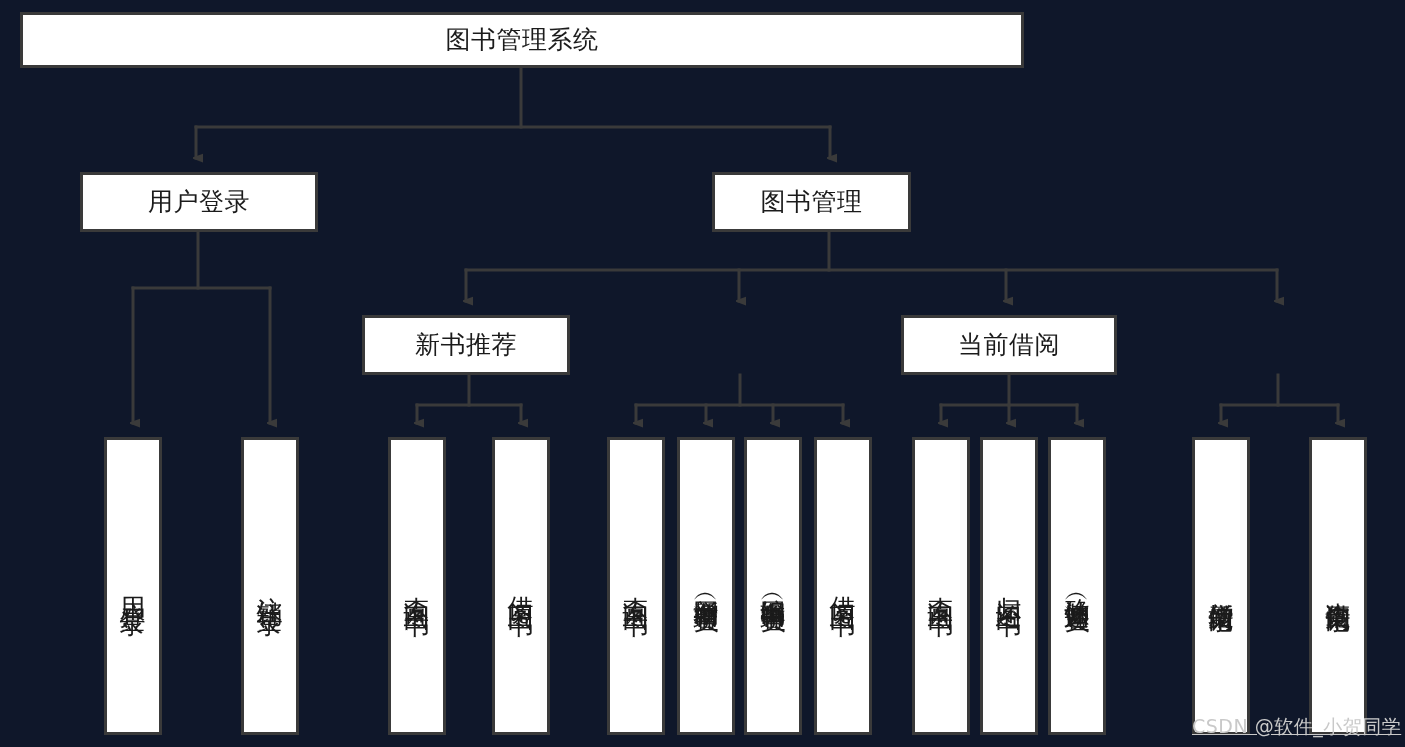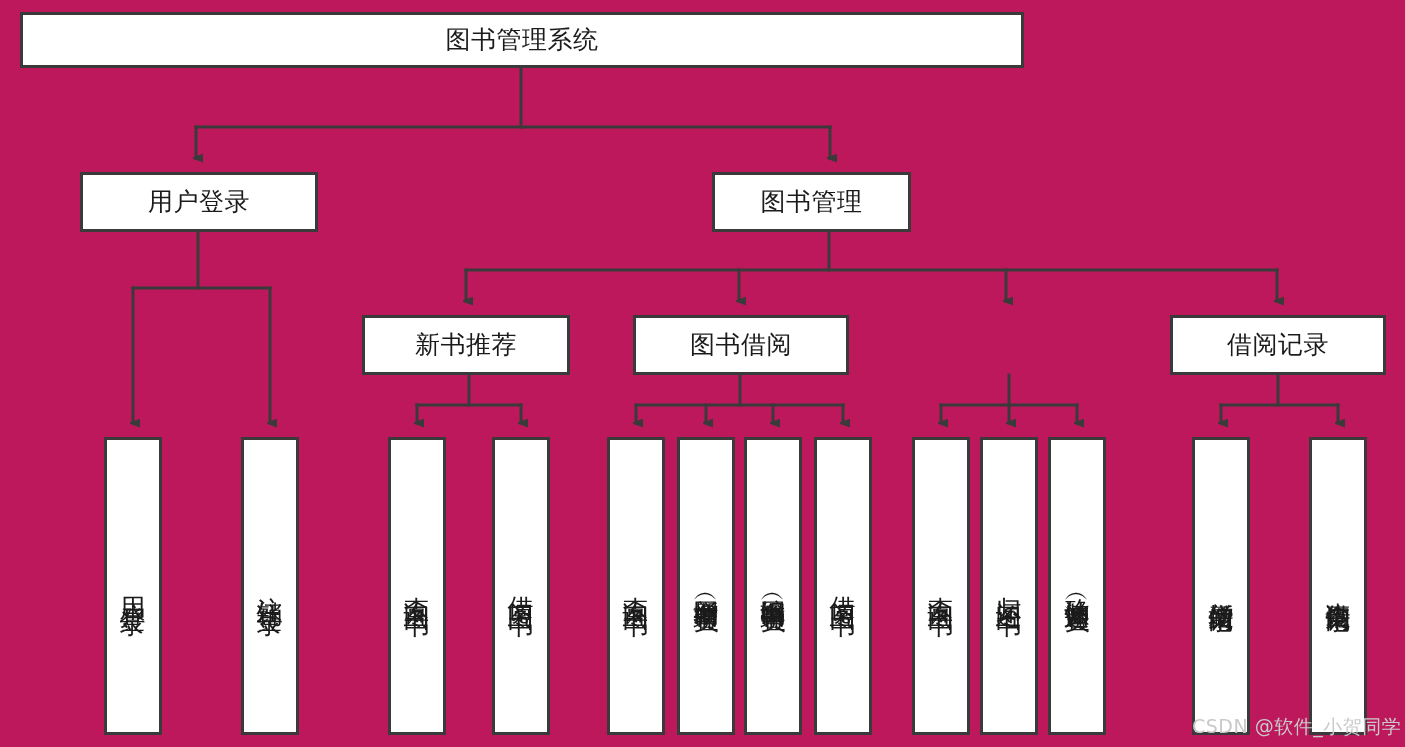--- a/index.html
+++ b/index.html
@@ -8,21 +8,21 @@
     padding: 0;
     background: #ffffff;
   }
   body {
     font-family: "DejaVu Sans", "Liberation Sans", sans-serif;
   }
   #canvas {
     position: relative;
     width: 1405px;
     height: 747px;
-    background: #be185d;
+    background: #0f172a;
     overflow: hidden;
   }
   svg.edges {
     position: absolute;
     left: 0;
     top: 0;
     width: 1405px;
     height: 747px;
     pointer-events: none;
   }
@@ -142,28 +142,25 @@
   </div>
 
   <div class="node horiz" style="left:712px; top:172px; width:199px; height:60px;">
     <span class="lbl">图书管理</span>
   </div>
 
   <div class="node horiz" style="left:362px; top:315px; width:208px; height:60px;">
     <span class="lbl">新书推荐</span>
   </div>
 
-  <div class="node horiz" style="left:633px; top:315px; width:216px; height:60px;">
-    <span class="lbl">图书借阅</span>
-  </div>
-
-
-  <div class="node horiz" style="left:1170px; top:315px; width:216px; height:60px;">
-    <span class="lbl">借阅记录</span>
-  </div>
+
+  <div class="node horiz" style="left:901px; top:315px; width:216px; height:60px;">
+    <span class="lbl">当前借阅</span>
+  </div>
+
 
   <div class="node vert" style="left:104px; top:437px; width:58px; height:298px;">
     <span class="lbl">用户登录</span>
   </div>
 
   <div class="node vert" style="left:241px; top:437px; width:58px; height:298px;">
     <span class="lbl">注销登录</span>
   </div>
 
   <div class="node vert" style="left:388px; top:437px; width:58px; height:298px;">
@@ -203,15 +200,15 @@
   </div>
 
   <div class="node vert tight" style="left:1192px; top:437px; width:58px; height:298px;">
     <span class="lbl">新增借阅记录</span>
   </div>
 
   <div class="node vert tight" style="left:1309px; top:437px; width:58px; height:298px;">
     <span class="lbl">查询借阅记录</span>
   </div>
 
-  <div class="watermark" style="left:1192px; top:714px;">CSDN @软件_小贺同学</div>
+  <div class="watermark" style="left:1192px; top:714px;text-decoration:underline;">CSDN @软件_小贺同学</div>
 
 </div>
 
 </body></html>

